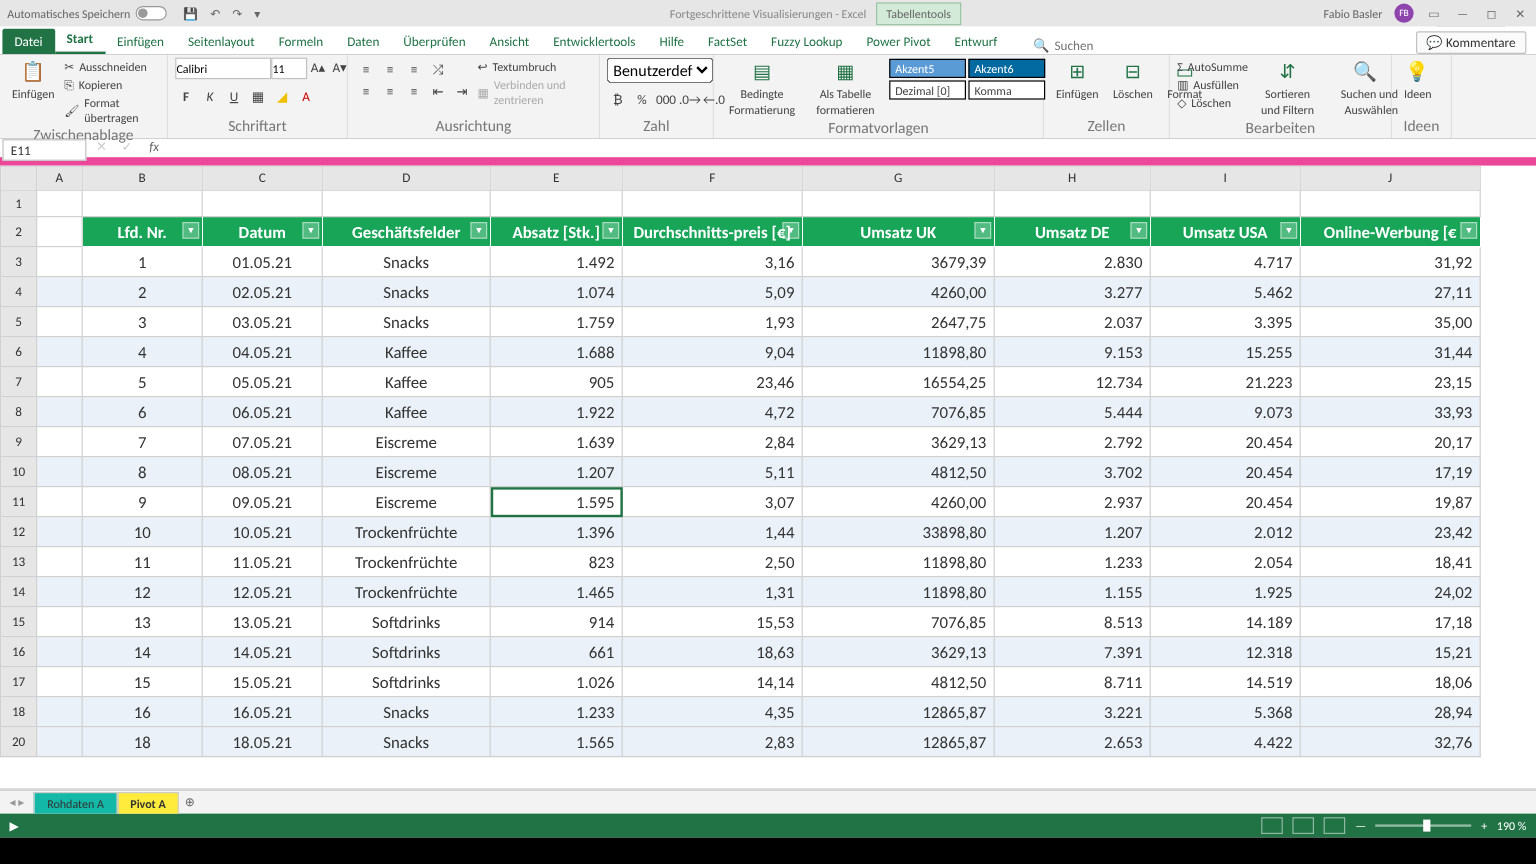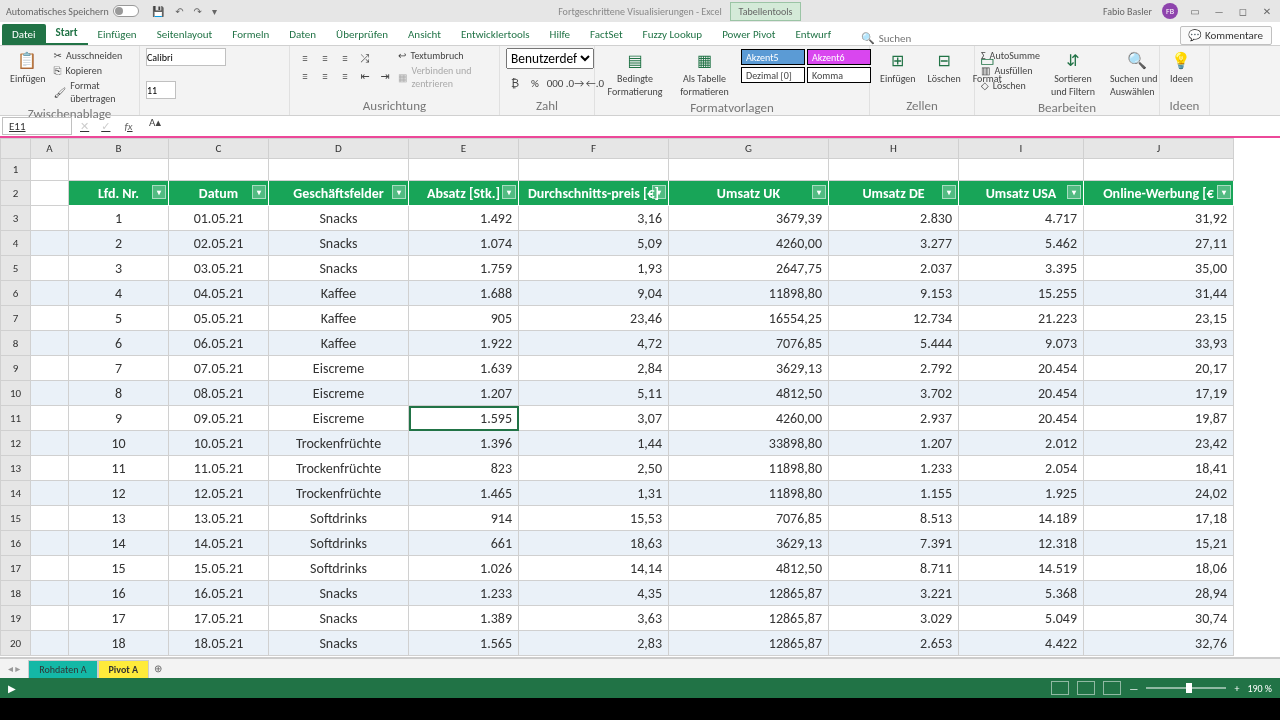--- a/index.html
+++ b/index.html
@@ -30,32 +30,32 @@
 .tabs .search input { border:none; outline:none; font-size:11px; width:80px; }
 
 
 .ribbon { height:70px; background:#f3f3f3; border-bottom:1px solid #d0d0d0; display:flex; font-size:10px; color:#444; }
 .group { border-right:1px solid #e0e0e0; padding:2px 6px 0; display:flex; flex-direction:column; justify-content:space-between; }
 .group .label { text-align:center; color:#777; font-size:13px; padding-bottom:2px; }
 .group .body { flex:1; display:flex; align-items:flex-start; gap:4px; }
 .bigbtn { display:flex; flex-direction:column; align-items:center; gap:2px; padding:2px 4px; cursor:pointer; }
 .bigbtn .ic { width:20px; height:20px; display:flex; align-items:center; justify-content:center; font-size:16px; color:#217346; }
 .smallrow { display:flex; align-items:center; gap:4px; padding:1px 0; cursor:pointer; }
-.fontsel { display:flex; gap:15px;flex-direction:column; }
+.fontsel { display:flex; gap:0; }
 .fontsel select, .fontsel input { border:1px solid #c0c0c0; font-size:10px; height:18px; background:#fff; }
 .btnrow { display:flex; gap:2px; margin-top:2px; }
 .sq { width:18px; height:16px; border:1px solid transparent; display:flex; align-items:center; justify-content:center; cursor:pointer; font-size:11px; }
 .stylecell { width:64px; height:16px; border:1px solid #000000; font-size:10px; display:flex; align-items:center; padding:0 4px; margin:1px; }
 .acc5 { background:#5b9bd5; color:#fff; }
-.acc6 { background:#d946ef; color:#fff;text-align:center; }
+.acc6 { background:#0369a1; color:#fff;text-align:center; }
 .dez { background:#fff; }
 .kom { background:#fff; }
 
 
-.fbar { height:22px; border-bottom:2px solid #ec4899; display:flex; align-items:center; font-size:11px; background:#fff;text-decoration:underline; }
+.fbar { height:22px; border-bottom:7px solid #ec4899; display:flex; font-size:11px; background:#fff; }
 .namebox { width:70px; border:1px solid #c0c0c0; height:18px; margin:0 2px; padding:0 6px; display:flex; align-items:center; background:#fff; }
 .fx { padding:0 8px; color:#666; font-style:italic; }
 .fbar .sep { color:#ccc; padding:0 6px; }
 .fbar input { border:none; outline:none; flex:1; font-size:11px; }
 
 
 .gridwrap { position:relative; height:520px; overflow:hidden; border-bottom:1px solid #ccc; }
 table.grid { border-collapse:collapse; table-layout:fixed; }
 .colhead th { background:#e6e6e6; border:1px solid #d0d0d0; height:20px; font-weight:normal; font-size:11px; color:#333; position:sticky; top:0; }
 .rowhead { background:#e6e6e6; border:1px solid #d0d0d0; width:30px; text-align:center; font-size:11px; color:#333; }
@@ -282,21 +282,21 @@
             <span>◇</span>
             <span>Löschen</span>
           </div>
       </div>
       <div class="bigbtn">
           <span class="ic">⇵</span>
           <span style="width:50px;text-align:center">Sortieren und Filtern</span>
         </div>
       <div class="bigbtn">
           <span class="ic">🔍</span>
-          <span style="width:55px;text-align:left">Suchen und Auswählen</span>
+          <span style="width:55px;text-align:right">Suchen und Auswählen</span>
         </div>
     </div>
     <div class="label">Bearbeiten</div>
   </div>
   <div class="group" style="width:50px">
     <div class="body">
         <div class="bigbtn">
           <span class="ic">💡</span>
           <span>Ideen</span>
         </div>
@@ -568,33 +568,20 @@
           <td class="cell ctr">16</td>
           <td class="cell ctr">16.05.21</td>
           <td class="cell ctr">Snacks</td>
           <td class="cell num ">1.233</td>
           <td class="cell num">4,35</td>
           <td class="cell num">12865,87</td>
           <td class="cell num">3.221</td>
           <td class="cell num">5.368</td>
           <td class="cell num">28,94</td>
         </tr>
-        <tr class="">
-          <td class="rowhead">19</td>
-          <td class="cell"></td>
-          <td class="cell ctr">17</td>
-          <td class="cell ctr">17.05.21</td>
-          <td class="cell ctr">Snacks</td>
-          <td class="cell num ">1.389</td>
-          <td class="cell num">3,63</td>
-          <td class="cell num">12865,87</td>
-          <td class="cell num">3.029</td>
-          <td class="cell num">5.049</td>
-          <td class="cell num">30,74</td>
-        </tr>
         <tr class="band">
           <td class="rowhead">20</td>
           <td class="cell"></td>
           <td class="cell ctr">18</td>
           <td class="cell ctr">18.05.21</td>
           <td class="cell ctr">Snacks</td>
           <td class="cell num ">1.565</td>
           <td class="cell num">2,83</td>
           <td class="cell num">12865,87</td>
           <td class="cell num">2.653</td>

